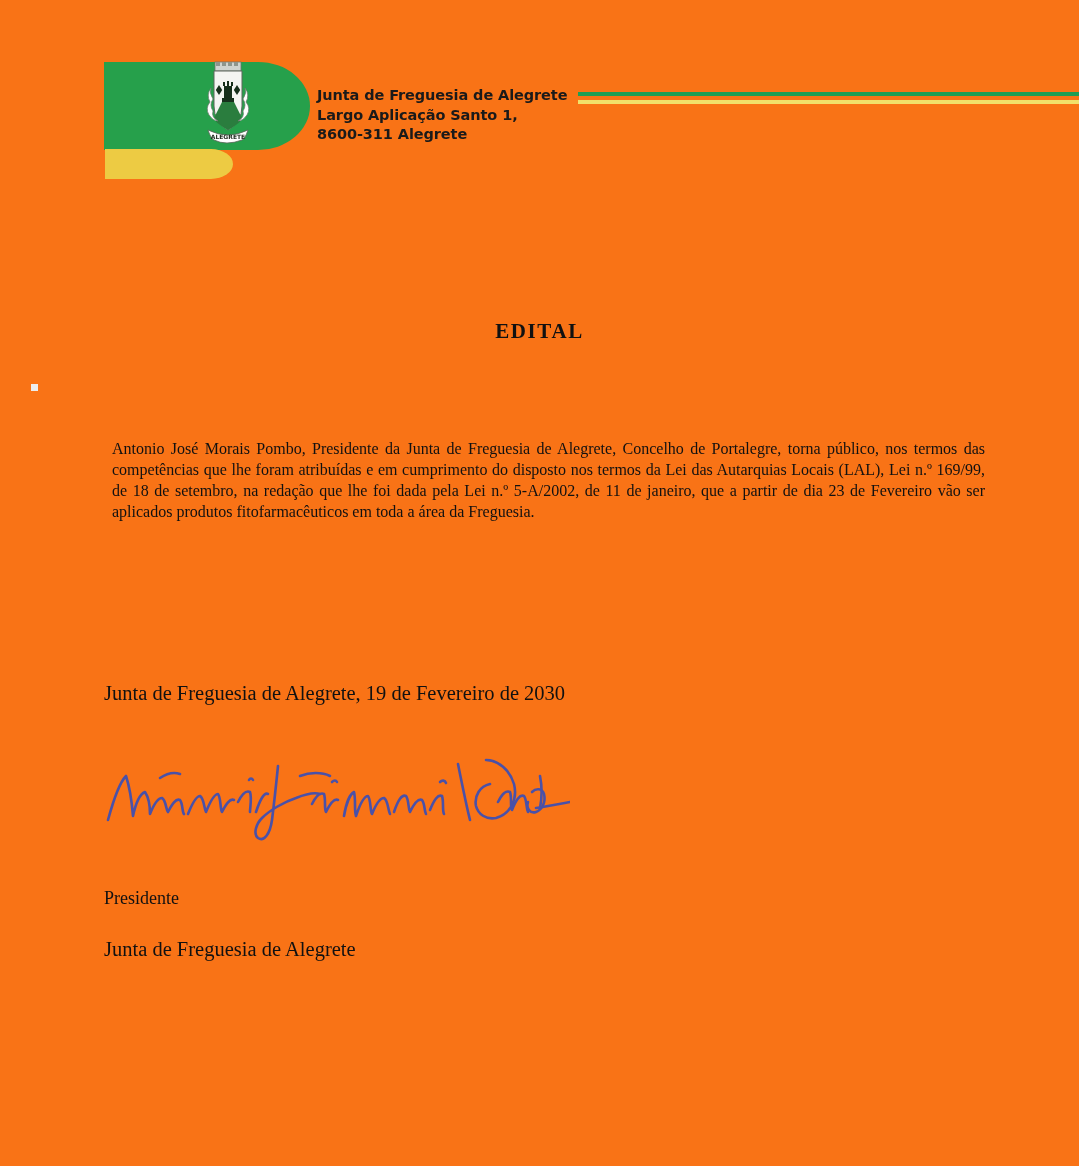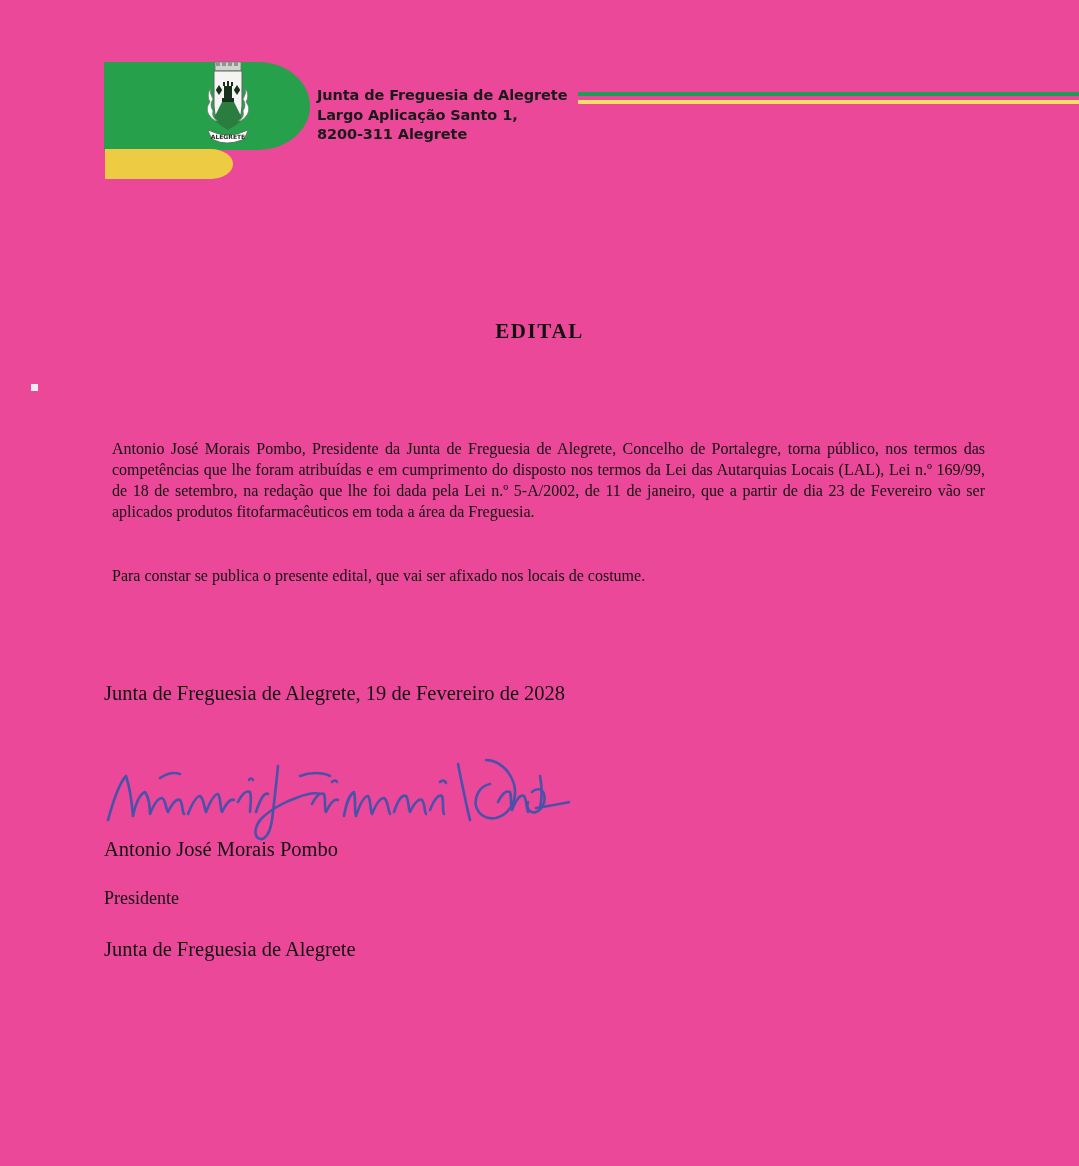--- a/index.html
+++ b/index.html
@@ -14,21 +14,21 @@
     overflow: hidden;
     font-family: "Liberation Serif", "DejaVu Serif", serif;
     color: #111111;
     -webkit-font-smoothing: antialiased;
   }
 
   
   .page {
     position: absolute;
     inset: 0;
-    background: #ec4899;
+    background: #f97316;
   }
 
   
   .letterhead {
     position: absolute;
     left: 0; top: 0;
     width: 1079px;
     height: 200px;
   }
   .logo-green-band {
@@ -207,38 +207,37 @@
         <path d="M42 28 q5 7 1 14 q5 6 1 13 q-4 6 -9 6 q7 -4 5 -10 q4 -6 0 -12 q4 -6 2 -11 z" fill="#ffffff" stroke="#6d766d" stroke-width="0.7"></path>
 
         <path d="M5 70 q20 10 40 0 q-3 9 -6 10 q-16 6 -28 0 q-3 -1 -6 -10 z" fill="#ffffff" stroke="#5c665c" stroke-width="0.8"></path>
         <text x="25" y="79" font-family="DejaVu Sans, sans-serif" font-size="6" font-weight="bold" fill="#1d2a1d" text-anchor="middle">ALEGRETE</text>
       </svg>
     </div>
 
     <div class="header-text">
       <div>Junta de Freguesia de Alegrete</div>
       <div>Largo Aplicação Santo 1,</div>
-      <div>8200-311 Alegrete</div>
+      <div>8600-311 Alegrete</div>
     </div>
 
     <div class="rule-green"></div>
     <div class="rule-yellow"></div>
   </div>
 
   <div class="scan-artifact"></div>
 
   <div class="doc-title">EDITAL</div>
 
   <div class="body-block">
     <p class="para justify-all">Antonio José Morais Pombo, Presidente da Junta de Freguesia de Alegrete, Concelho de Portalegre, torna público, nos termos das competências que lhe foram atribuídas e em cumprimento do disposto nos termos da Lei das Autarquias Locais (LAL), Lei n.º 169/99, de 18 de setembro, na redação que lhe foi dada pela Lei n.º 5-A/2002, de 11 de janeiro, que a partir de dia 23 de Fevereiro vão ser aplicados produtos fitofarmacêuticos em toda a área da Freguesia.</p>
     <div class="para-spacer"></div>
-    <p class="para">Para constar se publica o presente edital, que vai ser afixado nos locais de costume.</p>
   </div>
 
-  <div class="date-line">Junta de Freguesia de Alegrete, 19 de Fevereiro de 2028</div>
+  <div class="date-line">Junta de Freguesia de Alegrete, 19 de Fevereiro de 2030</div>
 
   <div class="signature-ink">
     <svg viewBox="0 0 470 100" width="470" height="100" xmlns="http://www.w3.org/2000/svg">
       <g fill="none" stroke="#4a51a8" stroke-width="2.6" stroke-linecap="round" stroke-linejoin="round">
         <path d="M8 78 C14 56, 20 40, 26 34 C30 46, 32 62, 33 74 C36 60, 40 52, 45 50 C49 56, 50 66, 50 72 C54 62, 58 56, 62 56 C66 58, 66 68, 68 70 C72 62, 76 56, 80 58 C83 62, 82 70, 84 72"></path>
         <path d="M60 36 C66 32, 74 30, 80 32"></path>
         <path d="M88 72 C92 62, 96 54, 100 54 C104 56, 104 66, 106 70 C110 60, 114 52, 118 52 C121 56, 120 66, 122 70 C126 62, 130 56, 134 58"></path>
         <path d="M138 60 C142 52, 146 48, 150 50 C152 56, 150 66, 150 70"></path>
         <path d="M149 38 C150 36, 152 36, 153 38"></path>
         <path d="M156 70 C160 58, 164 50, 168 52"></path>
@@ -253,17 +252,16 @@
         <path d="M358 22 C362 42, 366 62, 370 78"></path>
         <path d="M386 18 C398 18, 410 28, 414 42 C418 58, 410 72, 396 76 C386 78, 378 72, 376 64 C374 54, 380 44, 390 42"></path>
         <path d="M398 60 C402 52, 406 48, 410 50 C412 56, 410 64, 412 68 C416 58, 420 52, 424 54 C427 58, 426 66, 428 70"></path>
         <path d="M432 50 C436 46, 442 46, 444 52 C446 60, 442 68, 436 70 C430 72, 426 66, 428 60"></path>
         <path d="M440 34 C442 44, 442 56, 440 66"></path>
         <path d="M436 66 C448 64, 462 62, 470 60"></path>
       </g>
     </svg>
   </div>
 
-  <div class="sig-name">Antonio José Morais Pombo</div>
   <div class="sig-role">Presidente</div>
   <div class="sig-org">Junta de Freguesia de Alegrete</div>
 
 </div>
 
 </body></html>

